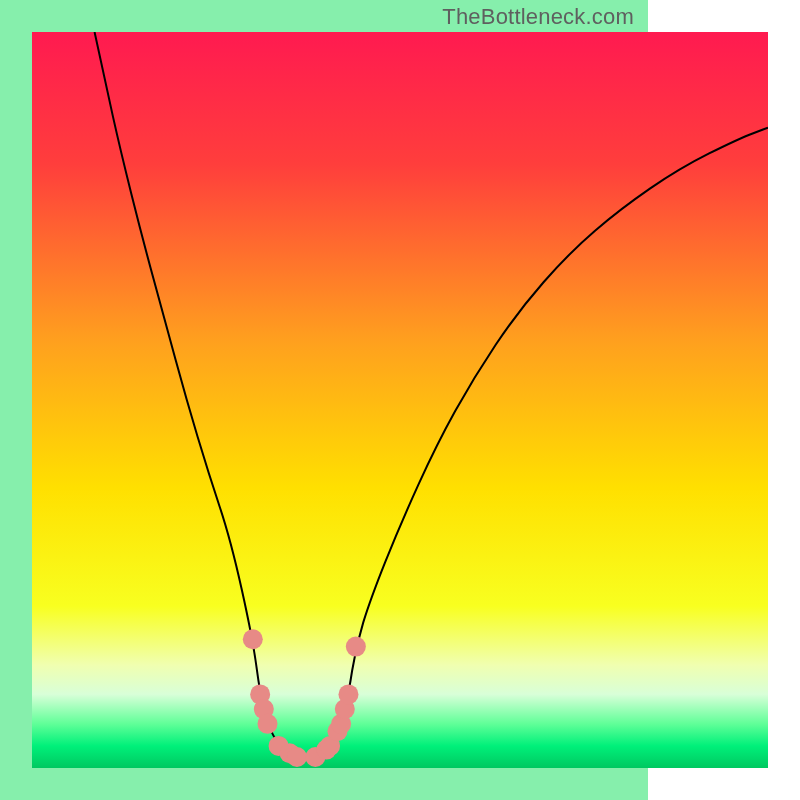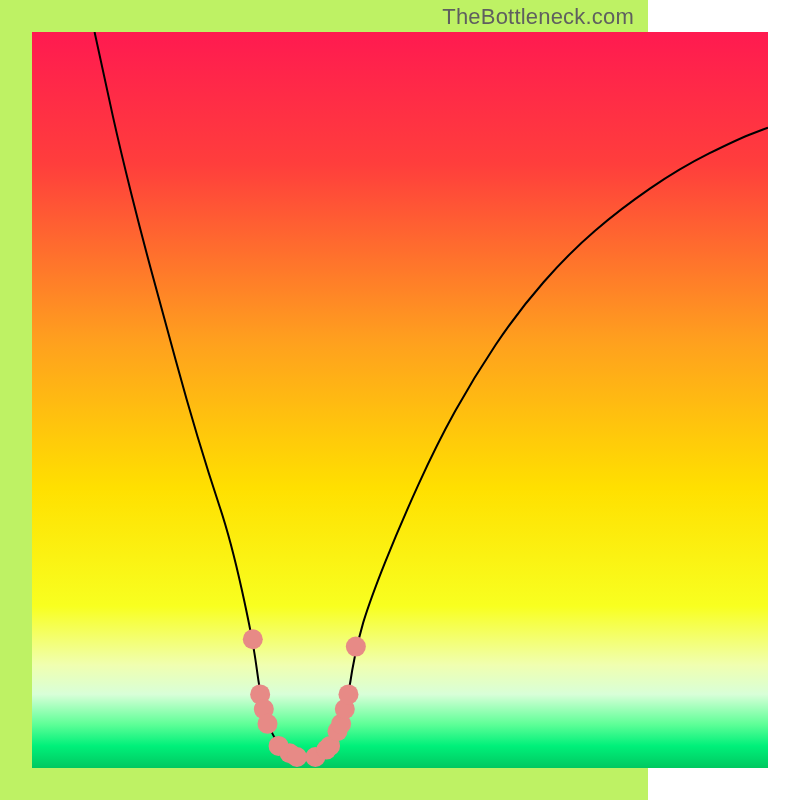--- a/index.html
+++ b/index.html
@@ -6,21 +6,21 @@
     margin: 0;
     padding: 0;
     width: 800px;
     height: 800px;
     overflow: hidden;
     font-family: Arial, Helvetica, sans-serif;
   }
   .frame {
     width: 648px;
     height: 800px;
-    background: #bef264;
+    background: #86efac;
     position: relative;
   }
   .watermark {
     position: absolute;
     top: 4px;
     right: 14px;
     color: #5f5f5f;
     font-size: 22px;
     font-weight: 500;
     letter-spacing: 0.2px;

